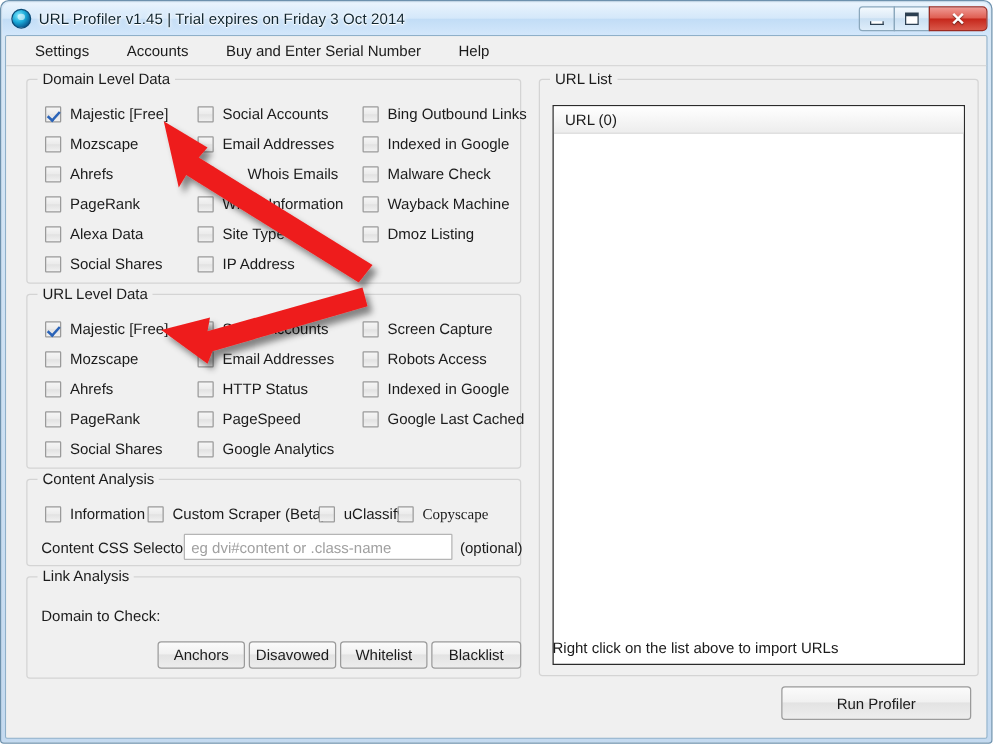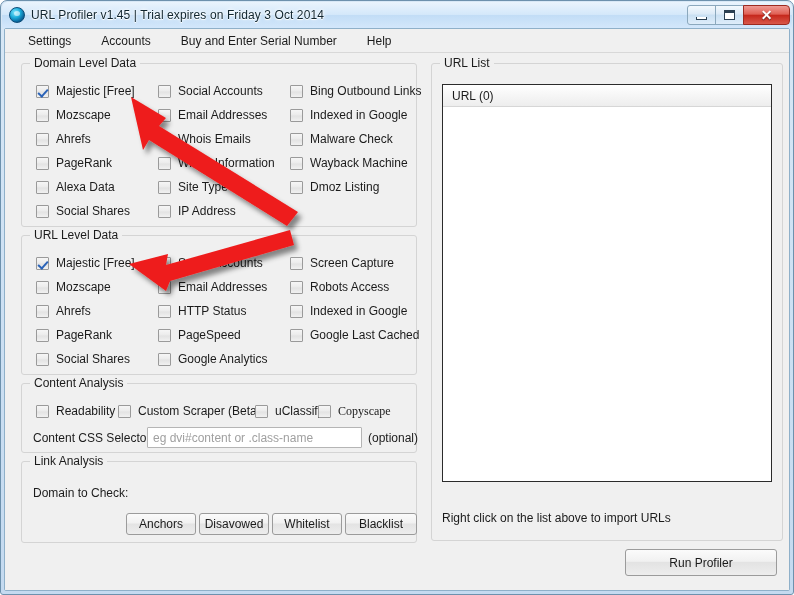--- a/index.html
+++ b/index.html
@@ -347,21 +347,21 @@
       </div>
 
       <div class="cb" style="left:136px; top:20px;">
         <span class="box"></span>
         <span class="lbl">Social Accounts</span>
       </div>
       <div class="cb" style="left:136px; top:44px;">
         <span class="box"></span>
         <span class="lbl">Email Addresses</span>
       </div>
-      <div class="cb" style="left:136px; top:68px;">
+      <div class="cb" style="left:136px; top:68px;gap:20px;">
         <span class="box"></span>
         <span class="lbl">Whois Emails</span>
       </div>
       <div class="cb" style="left:136px; top:92px;">
         <span class="box"></span>
         <span class="lbl">Whois Information</span>
       </div>
       <div class="cb" style="left:136px; top:116px;">
         <span class="box"></span>
         <span class="lbl">Site Type</span>
@@ -454,21 +454,21 @@
         <span class="box"></span>
         <span class="lbl">Google Last Cached</span>
       </div>
     </div>
 
     <div class="groupbox" style="left:16px; top:330px; width:396px; height:70px;">
       <div class="gb-title">Content Analysis</div>
 
       <div class="cb" style="left:14px; top:20px;">
         <span class="box"></span>
-        <span class="lbl">Readability</span>
+        <span class="lbl">Information</span>
       </div>
       <div class="cb" style="left:96px; top:20px;">
         <span class="box"></span>
         <span class="lbl">Custom Scraper (Beta)</span>
       </div>
       <div class="cb" style="left:233px; top:20px;">
         <span class="box"></span>
         <span class="lbl">uClassify</span>
       </div>
       <div class="cb" style="left:296px; top:20px;font-family:Liberation Serif, serif;">
@@ -490,21 +490,21 @@
 
       <div class="btn" style="left:104px; top:51px; width:70px; height:22px;">Anchors</div>
       <div class="btn" style="left:177px; top:51px; width:70px; height:22px;">Disavowed</div>
       <div class="btn" style="left:250px; top:51px; width:70px; height:22px;">Whitelist</div>
       <div class="btn" style="left:323px; top:51px; width:72px; height:22px;">Blacklist</div>
     </div>
 
     <div class="groupbox" style="left:426px; top:10px; width:352px; height:478px;">
       <div class="gb-title">URL List</div>
 
-      <div class="listview" style="left:10px; top:20px; width:330px; height:398px;">
+      <div class="listview" style="left:10px; top:20px; width:330px; height:448px;">
         <div class="lv-header">URL (0)</div>
       </div>
 
       <div class="hint-text" style="left:10px; top:447px;">Right click on the list above to import URLs</div>
     </div>
 
     <div class="btn" style="left:620px; top:496px; width:152px; height:27px;">Run Profiler</div>
 
   </div>
 </div>

